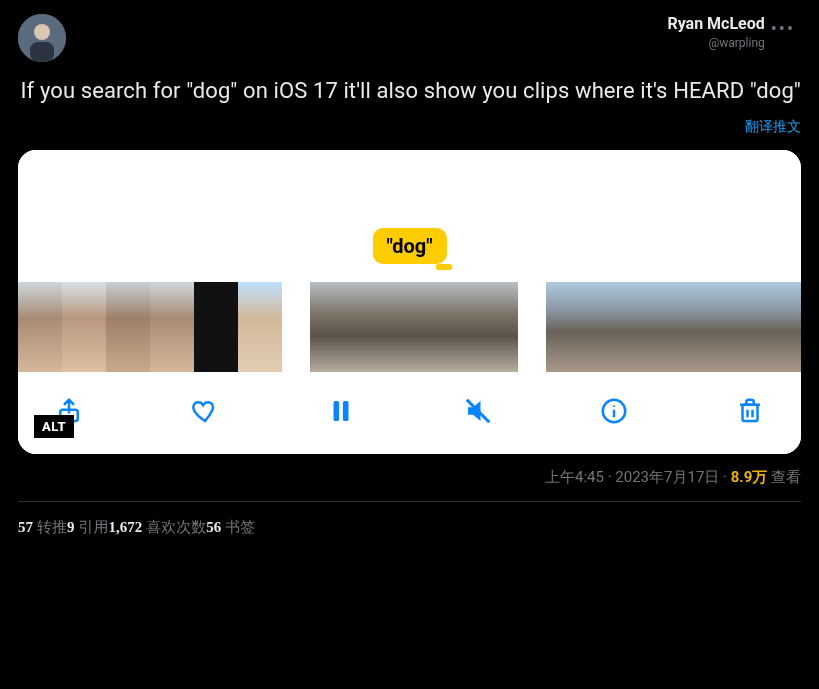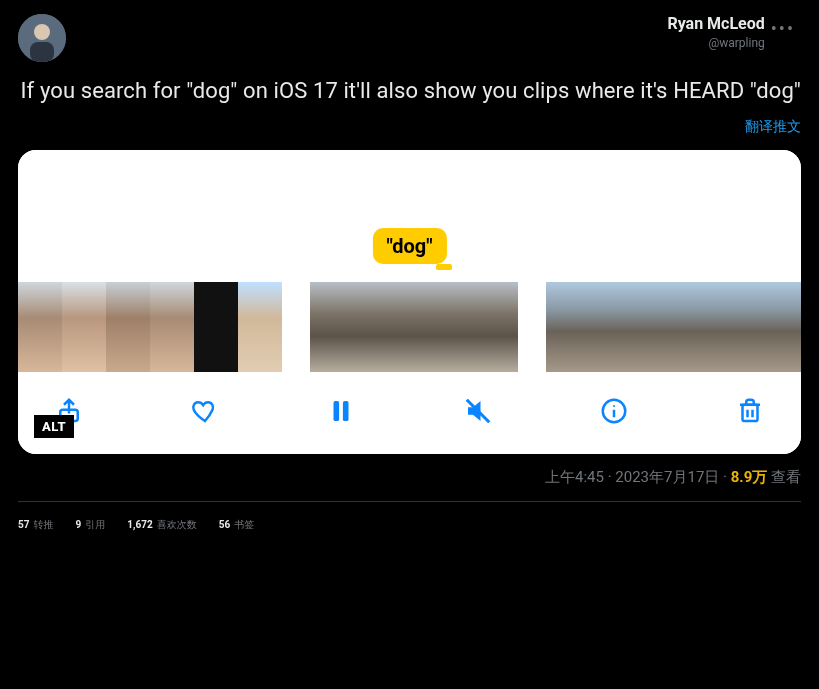--- a/index.html
+++ b/index.html
@@ -32,21 +32,21 @@
   .playhead { position:absolute; left:18px; top:4px; bottom:4px; width:4px; background:#fff; border-radius:2px; box-shadow:0 0 0 1px rgba(0,0,0,0.2); }
   .clip.c .frame{width:44px;background:linear-gradient(180deg,#b0c8df 0%,#8b9aa6 30%,#6a6258 55%,#a7998a 100%);}
   .tools { display:flex; justify-content:space-between; align-items:center; padding:22px 34px 26px 34px; background:#fff; }
   .tool { width:34px; height:34px; display:flex; align-items:center; justify-content:center; color:#0a84ff; cursor:pointer; }
   .tool svg { width:30px; height:30px; stroke:#0a84ff; fill:none; stroke-width:2; }
   .tool.pause svg, .tool.mute svg { fill:#0a84ff; stroke:none; }
   .alt-badge { position:absolute; left:16px; bottom:16px; background:#000; color:#fff; font-weight:800; font-size:13px; padding:4px 8px; border-radius:0; letter-spacing:0.5px; }
   .meta { margin-top:14px; color:#71767b; font-size:15px; }
   .meta .views-n { color:#eab308; font-weight:700; }
   .divider { height:1px; background:#2f3336; margin-top:14px; }
-  .stats { display:flex; gap:22px; padding:16px 0 0 0; font-size:10px; color:#71767b; }
+  .stats { display:flex; padding:16px 0 0 0; font-size:15px; color:#71767b;font-family:Liberation Serif, serif; }
   .stat .n { color:#e7e9ea; font-weight:700; margin-right:4px; }
 </style>
 </head>
 <body>
 
 <div class="tweet">
   <div class="header">
     <div class="avatar">
       <svg viewBox="0 0 48 48">
           <rect width="48" height="48" fill="#5a6b7d"></rect>

